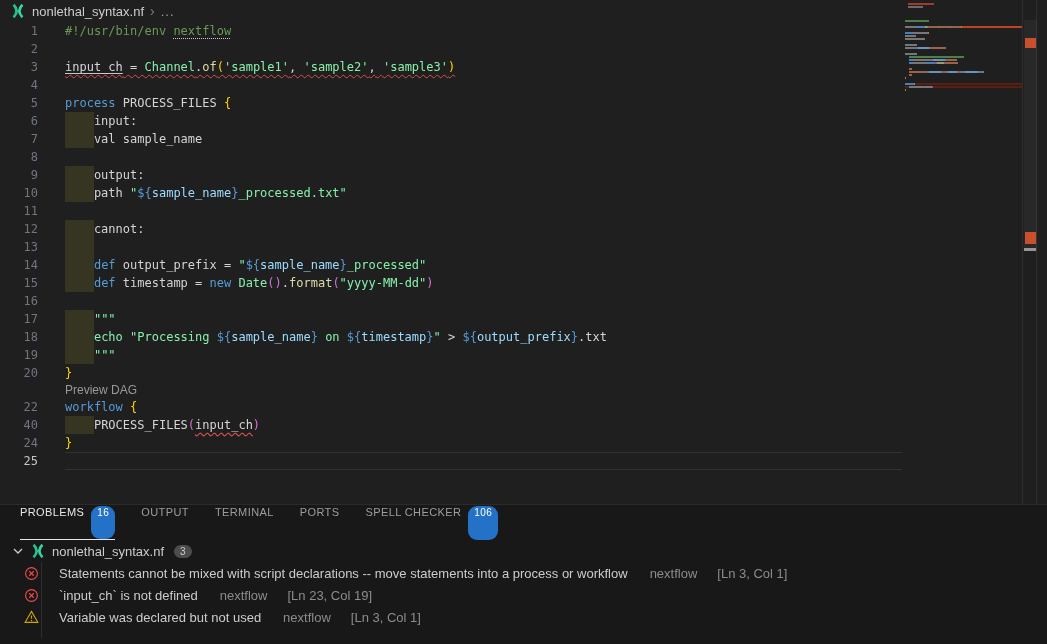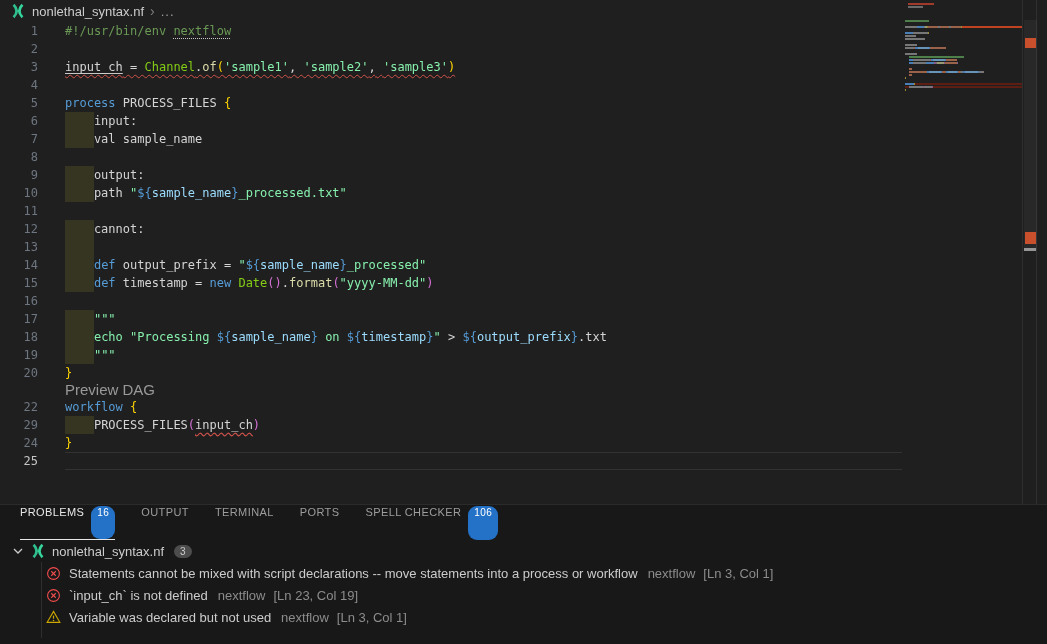--- a/index.html
+++ b/index.html
@@ -25,26 +25,26 @@
   .gutter { width:38px; text-align:right; color:#6e7681; flex:0 0 38px;
             user-select:none; }
   .ccontent { margin-left:27px; position:relative; z-index:2; color:#d4d4d4; }
   .indent-block { position:absolute; left:65px; top:0; width:29px; height:18px;
                   background:rgba(255,255,64,0.10); z-index:1; }
   .crow.current .gutter { color:#c6c6c6; }
   .crow.current::before { content:""; position:absolute; left:65px; width:837px;
                   top:0; bottom:0; border-top:1px solid #323232;
                   border-bottom:1px solid #323232; }
   .lens { position:absolute; left:65px; font-family:"Liberation Sans",sans-serif;
-          font-size:15px; color:#999999; }
+          font-size:12px; color:#999999; }
 
   
   .fg  { color:#d4d4d4; }
   .kw  { color:#569cd6; }
-  .type{ color:#84cc16; }
+  .type{ color:#86efac; }
   .fn  { color:#dcdcaa; }
   .str { color:#86efac; }
   .com { color:#6a9955; }
   .var { color:#9cdcfe; }
   .b1  { color:#ffd602; }
   .b2  { color:#d670d6; }
   .wavy    { text-decoration:underline; text-decoration-style:wavy;
              text-decoration-color:#d1514a; text-decoration-thickness:1px;
              text-underline-offset:3px; }
   .wavytok { text-decoration:underline; text-decoration-style:wavy;
@@ -79,22 +79,22 @@
           letter-spacing:0.4px; color:#9d9d9d; cursor:pointer; }
   .ptab.active { color:#e7e7e7; border-bottom:1px solid #e7e7e7; }
   .pbadge { border-radius:9px; padding:1px 6px; font-size:10px; color:#ffffff; }
 
   .file-row { display:flex; align-items:center; gap:6px; height:22px;
               padding-left:12px; font-size:13px; color:#cccccc; }
   .count-badge { background:#4d4d4d; color:#cccccc; font-size:10px;
                  border-radius:9px; padding:1px 6px; margin-left:4px; }
   .tree-guide { position:absolute; left:41px; top:56px; width:1px; height:76px;
                 background:#2e2e2e; }
-  .prow { display:flex; align-items:center; gap:8px; height:22px;
-          padding-left:46px; font-size:13px; color:#cccccc; }
+  .prow { display:flex; align-items:center; gap:20px; height:22px;
+          padding-left:24px; font-size:13px; color:#cccccc; }
   .prow .psrc { color:#8c8c8c; margin-left:2px; }
   .prow .ploc { color:#8c8c8c; }
   .sev-icon { display:inline-flex; width:15px; height:15px; flex:0 0 15px; }
 </style>
 </head>
 <body>
 
 <div class="screen">
 
   <div class="editor">
@@ -127,21 +127,21 @@
         <div class="crow"><span class="gutter">13</span><span class="indent-block"></span></div>
         <div class="crow"><span class="gutter">14</span><span class="indent-block"></span><span class="ccontent"><span class="fg">    </span><span class="kw">def </span><span class="fg">output_prefix = </span><span class="str">"</span><span class="kw">${</span><span class="var">sample_name</span><span class="kw">}</span><span class="str">_processed"</span></span></div>
         <div class="crow"><span class="gutter">15</span><span class="indent-block"></span><span class="ccontent"><span class="fg">    </span><span class="kw">def </span><span class="fg">timestamp = </span><span class="kw">new </span><span class="type">Date</span><span class="b2">()</span><span class="fg">.</span><span class="fn">format</span><span class="b2">(</span><span class="str">"yyyy-MM-dd"</span><span class="b2">)</span></span></div>
         <div class="crow"><span class="gutter">16</span><span class="ccontent"></span></div>
         <div class="crow"><span class="gutter">17</span><span class="indent-block"></span><span class="ccontent"><span class="fg">    </span><span class="str">"""</span></span></div>
         <div class="crow"><span class="gutter">18</span><span class="indent-block"></span><span class="ccontent"><span class="fg">    </span><span class="str">echo "Processing </span><span class="kw">${</span><span class="var">sample_name</span><span class="kw">}</span><span class="str"> on </span><span class="kw">${</span><span class="var">timestamp</span><span class="kw">}</span><span class="str">"</span><span class="fg"> &gt; </span><span class="kw">${</span><span class="var">output_prefix</span><span class="kw">}</span><span class="fg">.txt</span></span></div>
         <div class="crow"><span class="gutter">19</span><span class="indent-block"></span><span class="ccontent"><span class="fg">    </span><span class="str">"""</span></span></div>
         <div class="crow"><span class="gutter">20</span><span class="ccontent"><span class="b1">}</span></span></div>
         <div class="crow lens-row"><span class="lens">Preview DAG</span></div>
         <div class="crow"><span class="gutter">22</span><span class="ccontent"><span class="kw">workflow </span><span class="b1">{</span></span></div>
-        <div class="crow"><span class="gutter">29</span><span class="indent-block"></span><span class="ccontent"><span class="fg">    </span><span class="fg">PROCESS_FILES</span><span class="b2">(</span><span class="fg wavytok">input_ch</span><span class="b2">)</span></span></div>
+        <div class="crow"><span class="gutter">40</span><span class="indent-block"></span><span class="ccontent"><span class="fg">    </span><span class="fg">PROCESS_FILES</span><span class="b2">(</span><span class="fg wavytok">input_ch</span><span class="b2">)</span></span></div>
         <div class="crow"><span class="gutter">24</span><span class="ccontent"><span class="b1">}</span></span></div>
         <div class="crow current"><span class="gutter">25</span><span class="ccontent"></span></div>
       </div>
 
     <div class="minimap-top-marks">
       <div style="width:26px;height:2px;background:#a03a2a;margin-bottom:1px;"></div>
       <div style="width:15px;height:2px;background:#6a6a6a;"></div>
     </div>
     <div id="minimap">
         <div class="mrow"><span class="mbar" style="width: 15.75px; background: rgb(78, 126, 74);"></span><span class="mbar" style="width: 8.4px; background: rgb(78, 126, 74);"></span></div>

